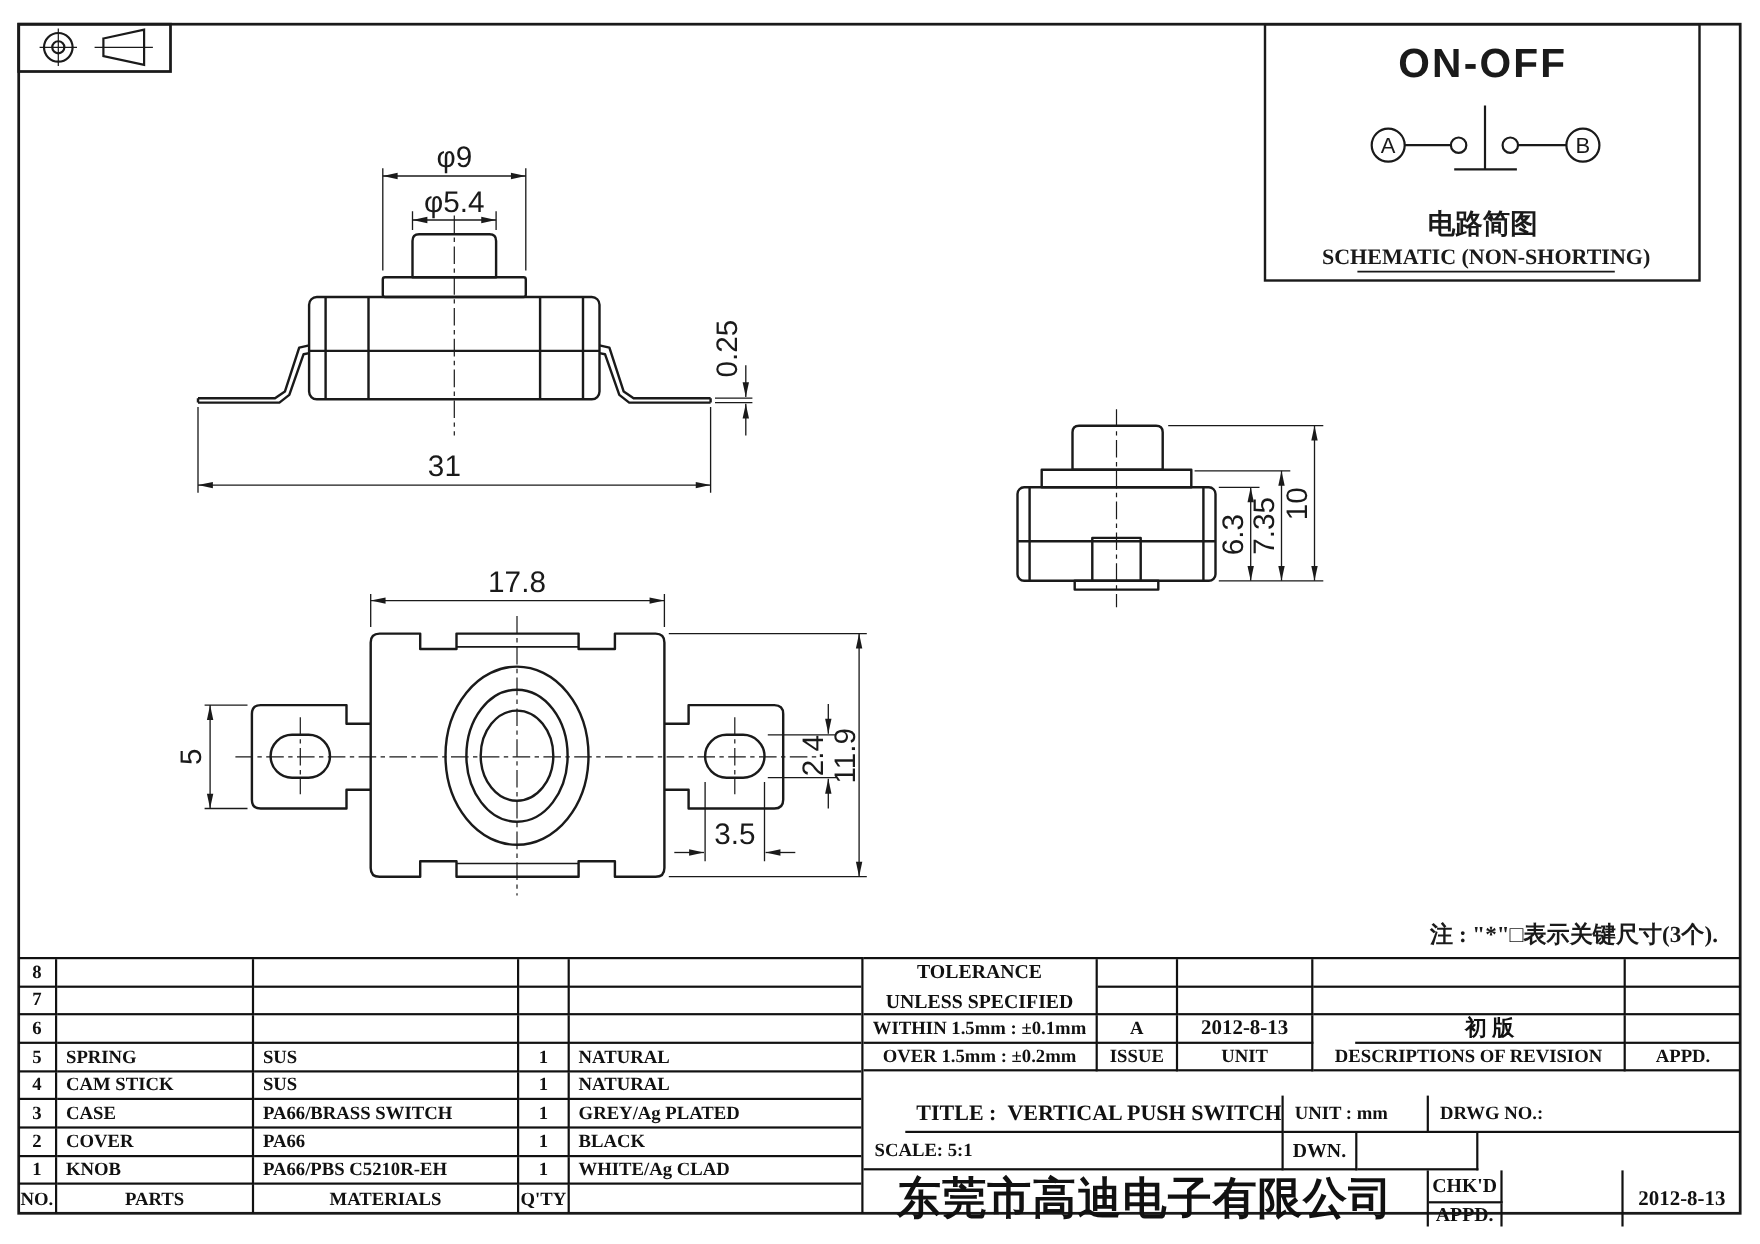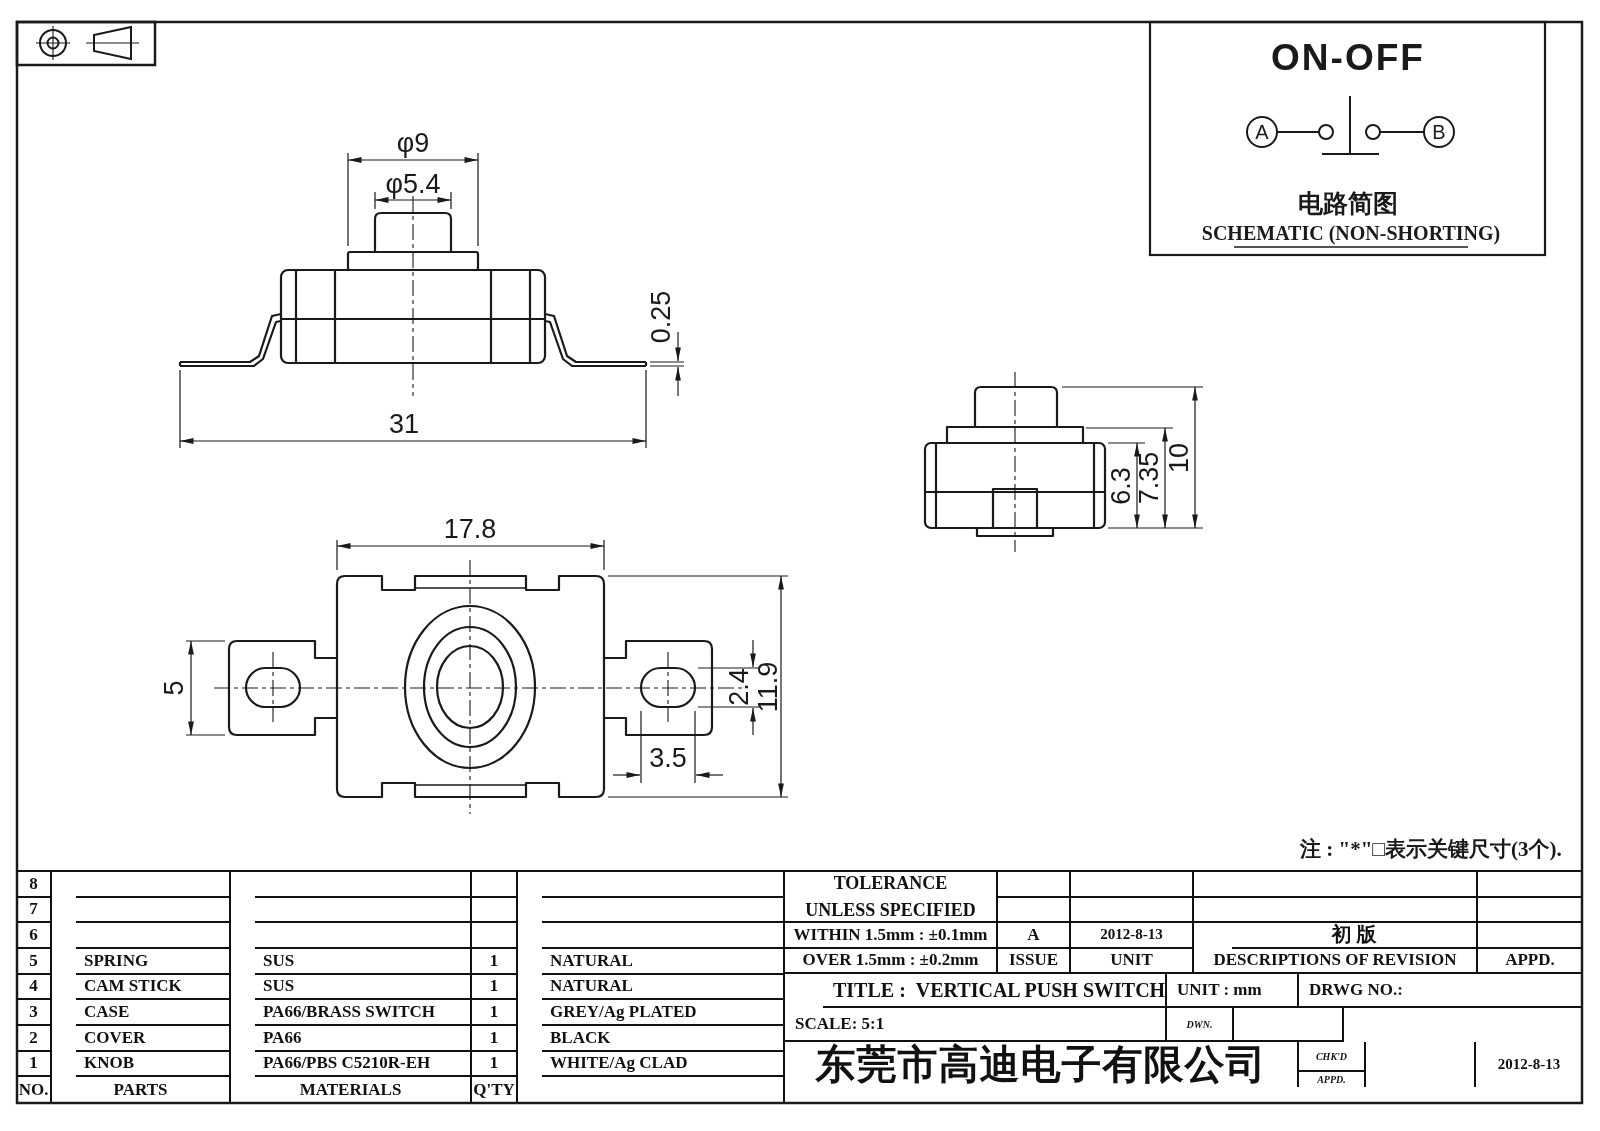--- a/index.html
+++ b/index.html
@@ -23,39 +23,39 @@
   .tbl .cell { box-sizing:border-box; overflow:hidden; white-space:nowrap;
                display:flex; align-items:center; font-weight:bold; color:#111; }
   .br  { border-right:2px solid #111; }
   .bb  { border-bottom:2px solid #111; }
 
   #parts-table { left:17px; top:870px; width:768px; height:233px;
     border-top:2.5px solid #111; border-right:2.5px solid #111;
     display:grid; grid-template-columns:35px 179px 241px 46px 1fr;
     grid-template-rows:repeat(9,1fr); font-size:17px; }
   #parts-table .c { justify-content:center; }
-  #parts-table .l { padding-left:8px;margin-left:24px; }
+  #parts-table .l { padding-left:8px; }
 
   #tolerance-block { left:785px; top:870px; width:797px; height:104px;
     border-top:2.5px solid #111;
     display:grid; grid-template-columns:213px 73px 123px 284px 1fr;
     grid-template-rows:repeat(4,1fr); font-size:17px; }
   #tolerance-block .cell { justify-content:center; }
   .tol-title { grid-row:1/3; flex-direction:column; justify-content:center; font-size:18px; line-height:1.45; }
 
-  #title-block { left:785px; top:974px; width:797px; height:113px;
+  #title-block { left:785px; top:996px; width:797px; height:113px;
     display:grid; grid-template-columns:382px 132px 1fr;
     grid-template-rows:34px 34px 1fr; font-size:17px; }
   #title-block .lab { padding-left:10px; }
   .rt-grid { display:grid; grid-template-columns:67px 110px 1fr; }
   .rt-grid3 { display:grid; grid-template-columns:67px 110px 1fr; grid-template-rows:30px 1fr; }
   .company { grid-column:1/3; justify-content:center; font-family:Liberation Mono, monospace;
              font-size:40px; font-weight:bold; letter-spacing:1px; }
-  .date-cell { justify-content:center; font-size:15px; }
-  .small-lab { justify-content:center; font-size:10px;font-style:italic; }
+  .date-cell { justify-content:center; font-size:19px; }
+  .small-lab { justify-content:center; font-size:18px; }
   .t20 { font-size:20px;margin-left:38px; }
 </style>
 </head>
 <body>
 
 <div class="sheet">
 
 <svg width="1600" height="1131" viewBox="0 0 1600 1131">
   <defs>
     <marker id="arr" markerUnits="userSpaceOnUse" markerWidth="15" markerHeight="9" viewBox="0 0 15 9" refX="14.5" refY="4.5" orient="auto-start-reverse">

